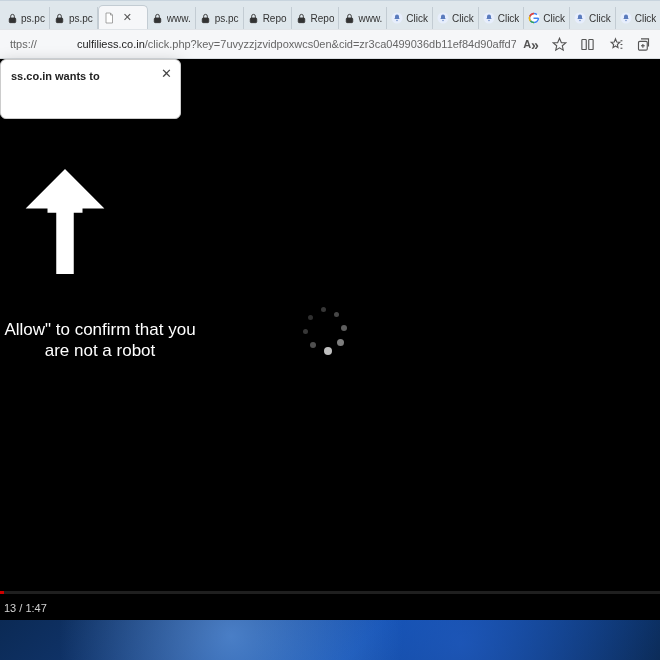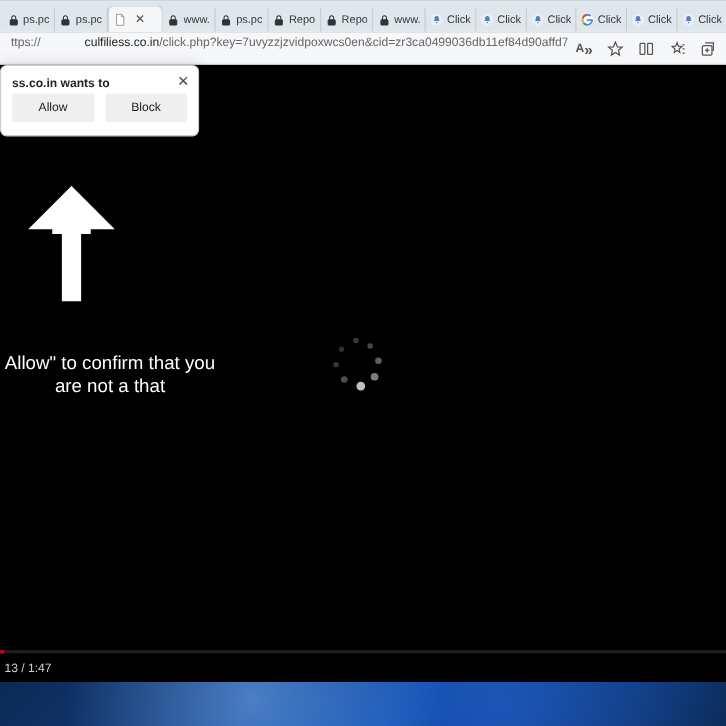--- a/index.html
+++ b/index.html
@@ -12,29 +12,29 @@
   .tab.active { background: #f6f7f9; border-top-left-radius: 5px; border-top-right-radius: 5px; border: 1px solid #c3ccd3; border-bottom: none; height: 24px; max-width: 60px; min-width: 50px;}
   .tab .tab-label { overflow: hidden; text-overflow: clip; }
   .tab .close-x { font-size: 11px; color: #555; padding-left: 2px;}
   .favicon { width: 12px; height: 12px; display: inline-flex; align-items: center; justify-content: center; font-size: 10px; }
   .favicon.lock { color: #333; }
   .favicon.bell svg { width: 12px; height: 12px; }
   .favicon.page svg { width: 12px; height: 12px; }
   .favicon.google { }
   
   .addressrow { height: 30px; background: #f6f7f9; display: flex; align-items: center; padding: 0 4px; border-top: 1px solid #e0e4e8; border-bottom: 1px solid #d9dde1; gap: 2px;}
-  .addrbox { flex: 1; height: 22px; display: flex; align-items: flex-start; font-size: 11px; color: #666; padding: 0 6px; overflow: hidden; white-space: nowrap;}
+  .addrbox { flex: 1; height: 22px; display: flex; align-items: center; font-size: 11px; color: #666; padding: 0 6px; overflow: hidden; white-space: nowrap;}
   .addrbox .host { color: #222; margin-left: 40px; }
   .tool-icon { width: 26px; height: 24px; display: flex; align-items: center; justify-content: center; color: #555; cursor: pointer; }
   .tool-icon svg { width: 15px; height: 15px; }
   
   .content { flex: 1; background: #000; position: relative; }
   .permission-dialog { position: absolute; left: 0; top: 0; width: 181px; background: #fff; border: 1px solid #ccc; border-radius: 6px; box-shadow: 0 4px 16px rgba(0,0,0,.25); padding: 10px 10px 12px 10px; z-index: 20; }
   .permission-dialog .close { position: absolute; right: 8px; top: 6px; font-size: 13px; color: #444; cursor: pointer; }
-  .permission-dialog .title { font-size: 11px; font-weight: 600; color: #222; margin-bottom: 3px;}
+  .permission-dialog .title { font-size: 11px; font-weight: 600; color: #222; margin-bottom: 24px;}
   .permission-dialog .sub { font-size: 10px; color: #555; margin-bottom: 12px;}
   .permission-dialog .row { display: flex; gap: 10px; }
   .permission-dialog button { flex: 1; height: 26px; border: none; background: #efefef; font-size: 11px; color: #222; border-radius: 2px; cursor: pointer; }
   .arrow-wrap { position: absolute; left: 20px; top: 110px; color: #fff; }
   .arrow-wrap svg { width: 90px; height: 105px; }
   .fake-text { position: absolute; left: 0; top: 260px; color: #fff; font-family: Arial, sans-serif; font-size: 17px; line-height: 1.25; text-align: center; width: 200px;}
   
   .spinner { position: absolute; left: 300px; top: 248px; width: 48px; height: 48px; }
   .spinner .dot { position: absolute; width: 7px; height: 7px; background: #9d9d9d; border-radius: 50%; }
   
@@ -230,35 +230,31 @@
           <line x1="8" y1="14" x2="14" y2="14"></line>
         </svg>
     </div>
   </div>
 
   <div class="content">
 
     <div class="permission-dialog">
       <div class="close">✕</div>
       <div class="title">ss.co.in wants to</div>
-      <div class="row">
-        <button>Allow</button>
-        <button>Block</button>
-      </div>
     </div>
 
     <div class="arrow-wrap">
       <svg viewBox="0 0 100 120" fill="#ffffff">
           <polygon points="50 0 95 45 70 45 70 50 60 50 60 120 40 120 40 50 30 50 30 45 5 45"></polygon>
         </svg>
     </div>
 
     <div class="fake-text">
       <span>Allow" to confirm that you</span><br>
-      <span>are not a that</span>
+      <span>are not a robot</span>
     </div>
 
     <div class="spinner">
       <div class="dot" style="left:21px; top:0; width:5px; height:5px; opacity:.35;"></div>
       <div class="dot" style="left:34px; top:5px; width:5px; height:5px; opacity:.45;"></div>
       <div class="dot" style="left:41px; top:18px; width:6px; height:6px; opacity:.6;"></div>
       <div class="dot" style="left:37px; top:32px; width:7px; height:7px; opacity:.8;"></div>
       <div class="dot" style="left:24px; top:40px; width:8px; height:8px; opacity:1; background:#bfbfbf;"></div>
       <div class="dot" style="left:10px; top:35px; width:6px; height:6px; opacity:.5;"></div>
       <div class="dot" style="left:3px;  top:22px; width:5px; height:5px; opacity:.35;"></div>

